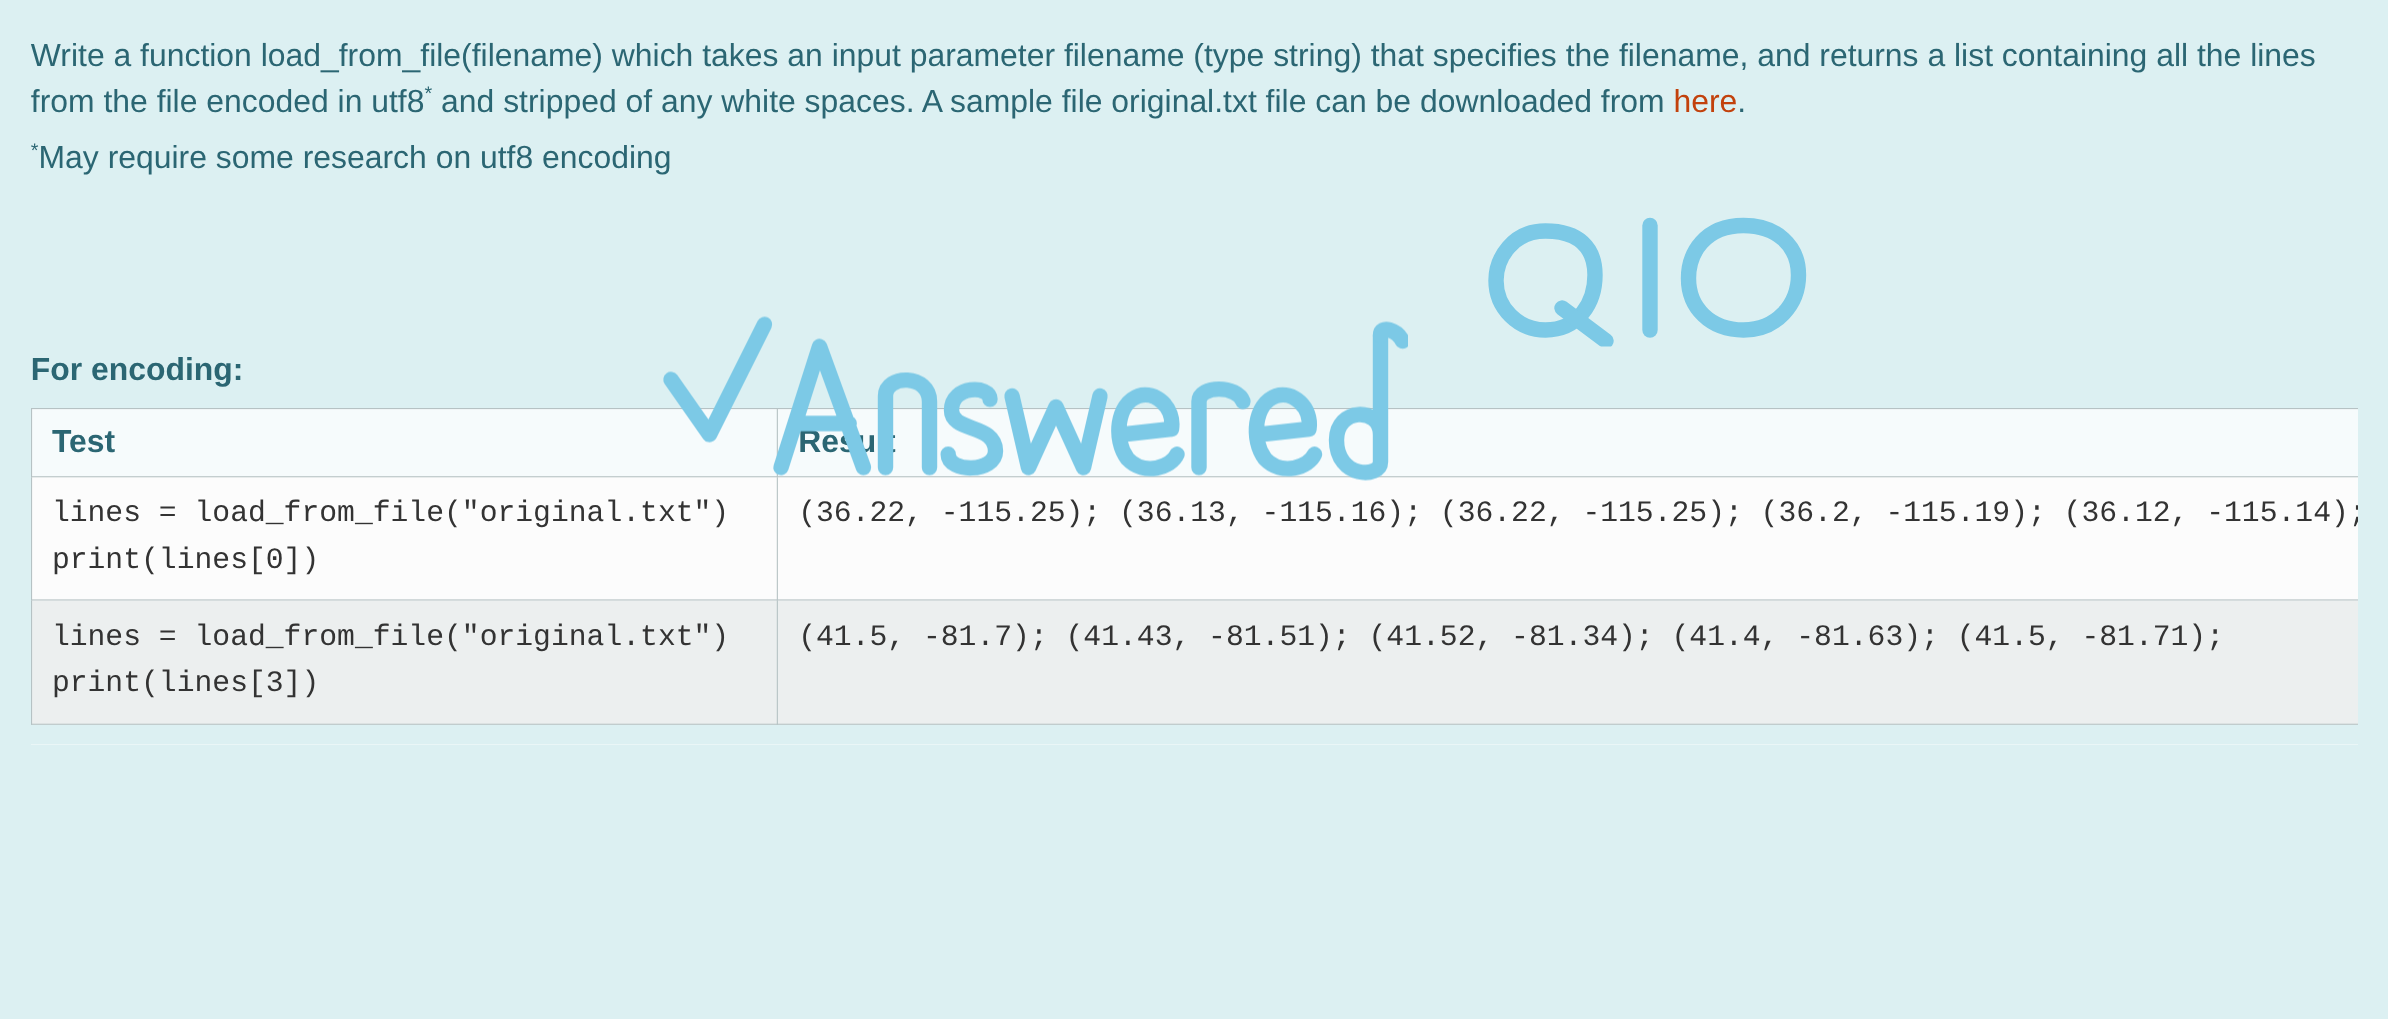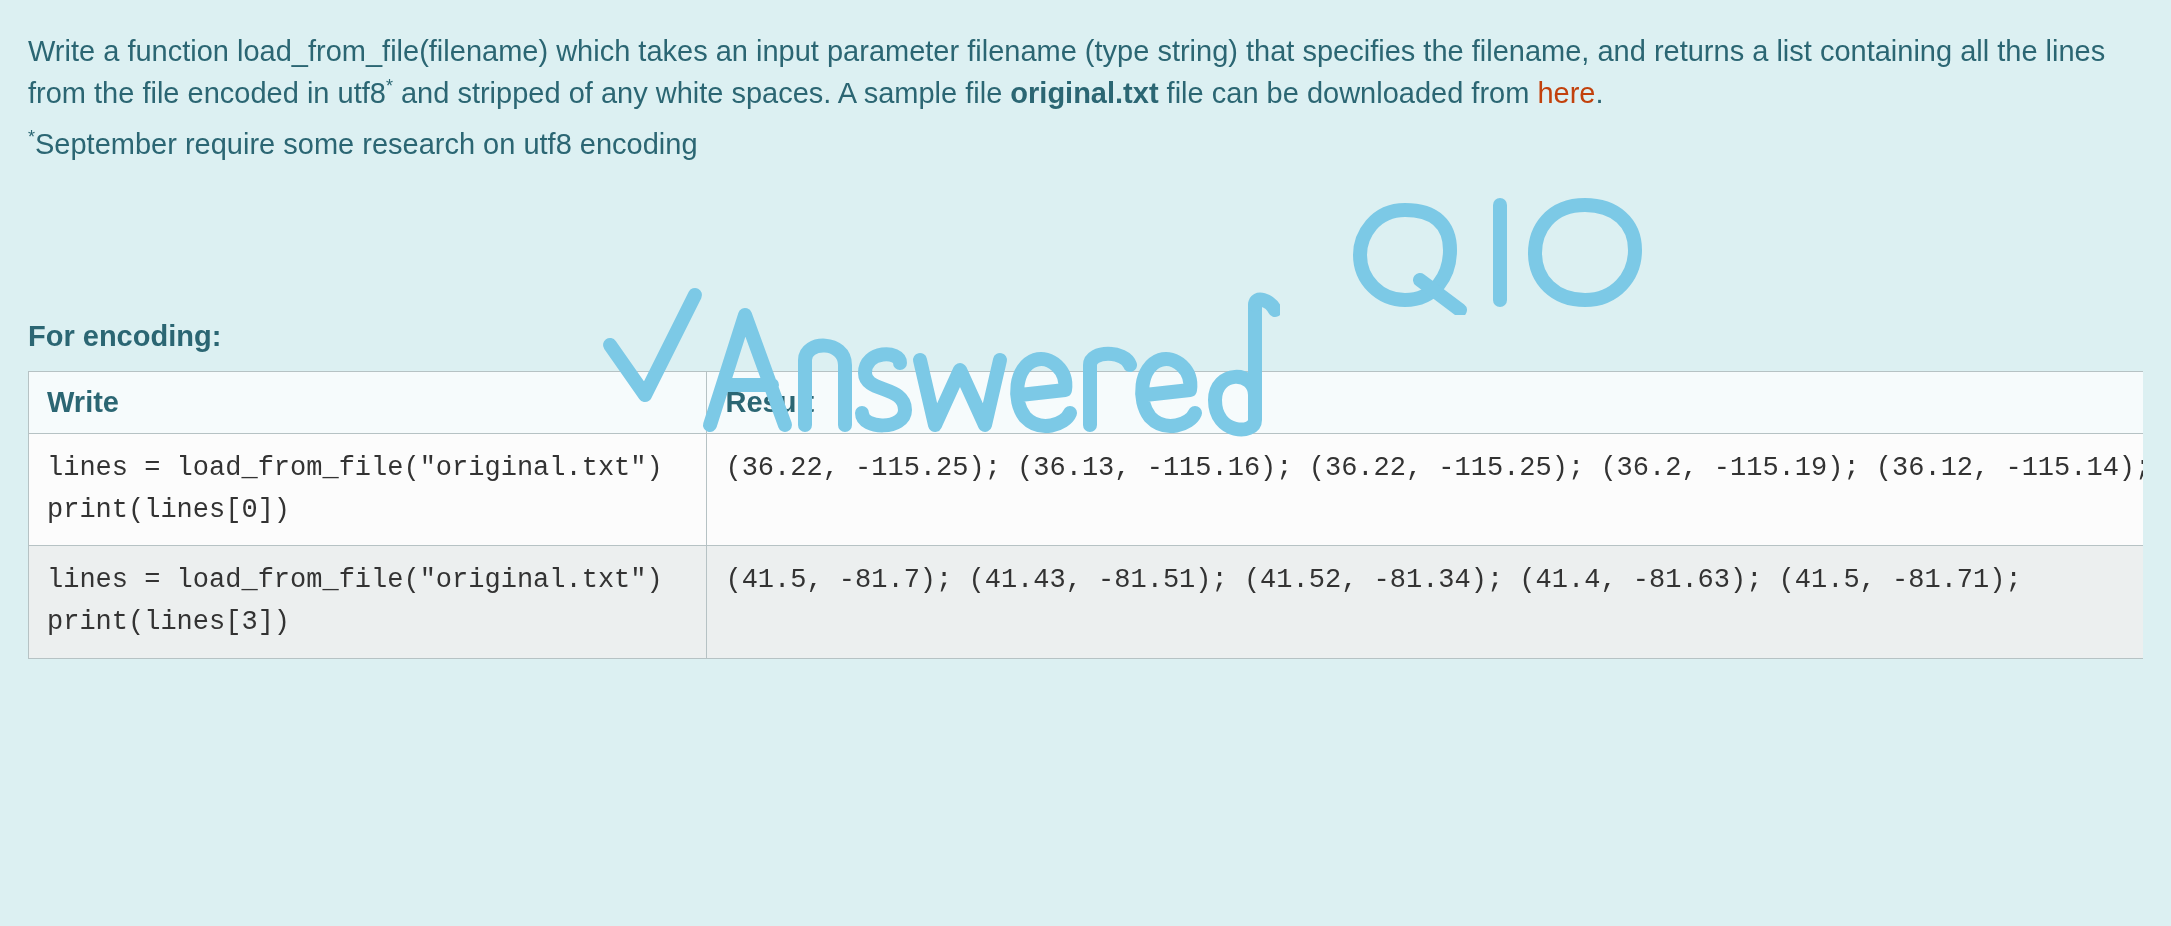--- a/index.html
+++ b/index.html
@@ -20,21 +20,21 @@
   .question-text {
     font-size: 29px;
     line-height: 1.45;
     color: #2b6673;
   }
   .question-text a {
     color: #c2410c;
     text-decoration: none;
   }
   .question-text .bold {
-    font-weight: 700;
+    font-weight: 400;
     color: #2b6673;
   }
   .footnote {
     font-size: 29px;
     color: #2b6673;
     margin-top: 10px;
     line-height: 1.4;
   }
   .footnote sup {
     font-size: 18px;
@@ -136,30 +136,30 @@
 </head>
 <body>
 
 <div class="page">
 
   <div class="question-text">
     <span>Write a function load_from_file(filename) which takes an input parameter filename (type string) that specifies the filename, and returns a list containing all the lines from the file encoded in utf8</span><span class="sup-inline">*</span><span> and stripped of any white spaces. A sample file </span><span class="bold">original.txt</span><span> file can be downloaded from </span><a href="#">here</a><span>.</span>
   </div>
 
   <div class="footnote">
-    <sup>*</sup><span>September require some research on utf8 encoding</span>
+    <sup>*</sup><span>May require some research on utf8 encoding</span>
   </div>
 
   <div class="example-label">For encoding:</div>
 
   <div class="table-scroll">
     <table class="example">
       <thead>
         <tr>
-          <th>Write</th>
+          <th>Test</th>
           <th>Result</th>
         </tr>
       </thead>
       <tbody>
         <tr class="row-even">
           <td>lines = load_from_file("original.txt")
 print(lines[0])</td>
           <td>(36.22, -115.25); (36.13, -115.16); (36.22, -115.25); (36.2, -115.19); (36.12, -115.14);</td>
         </tr>
         <tr class="row-odd">

